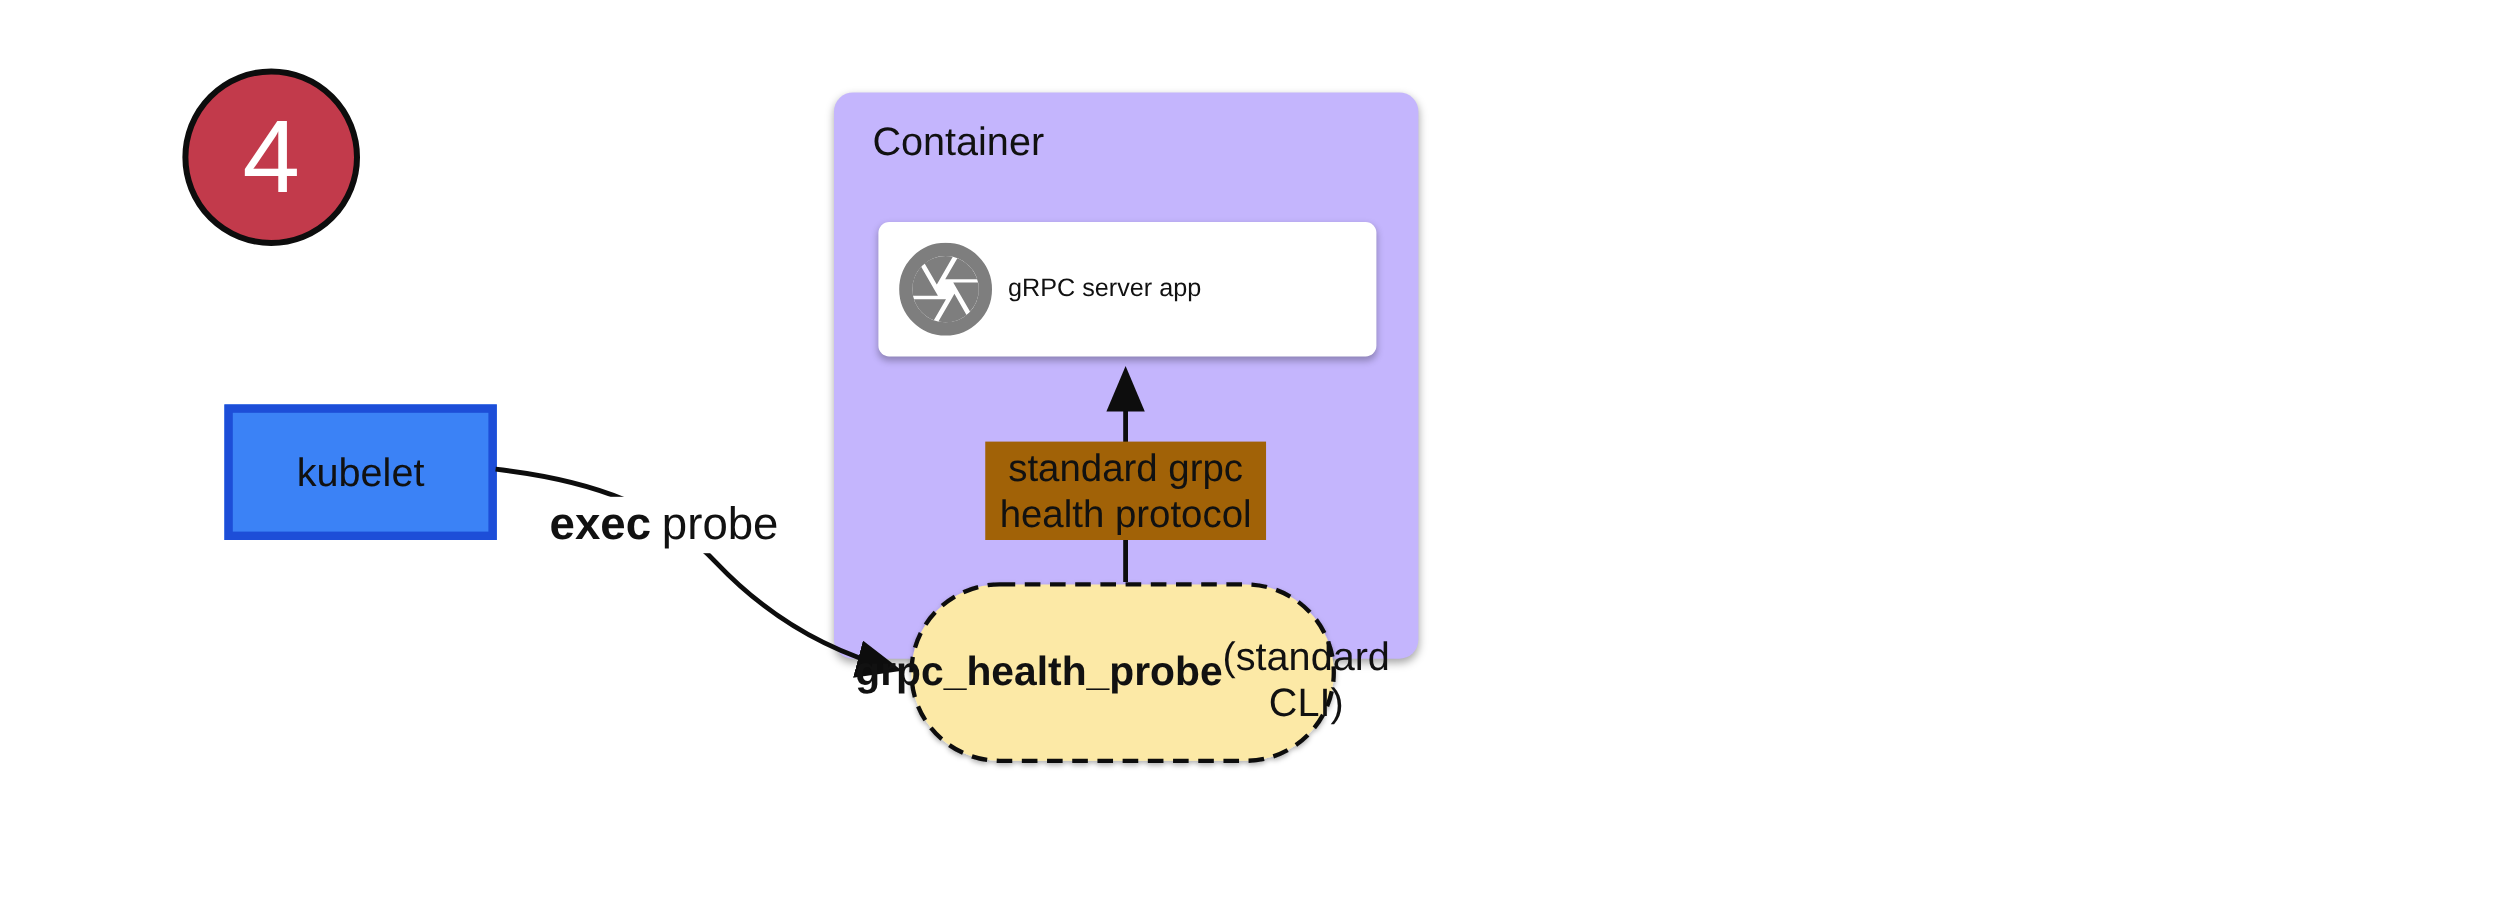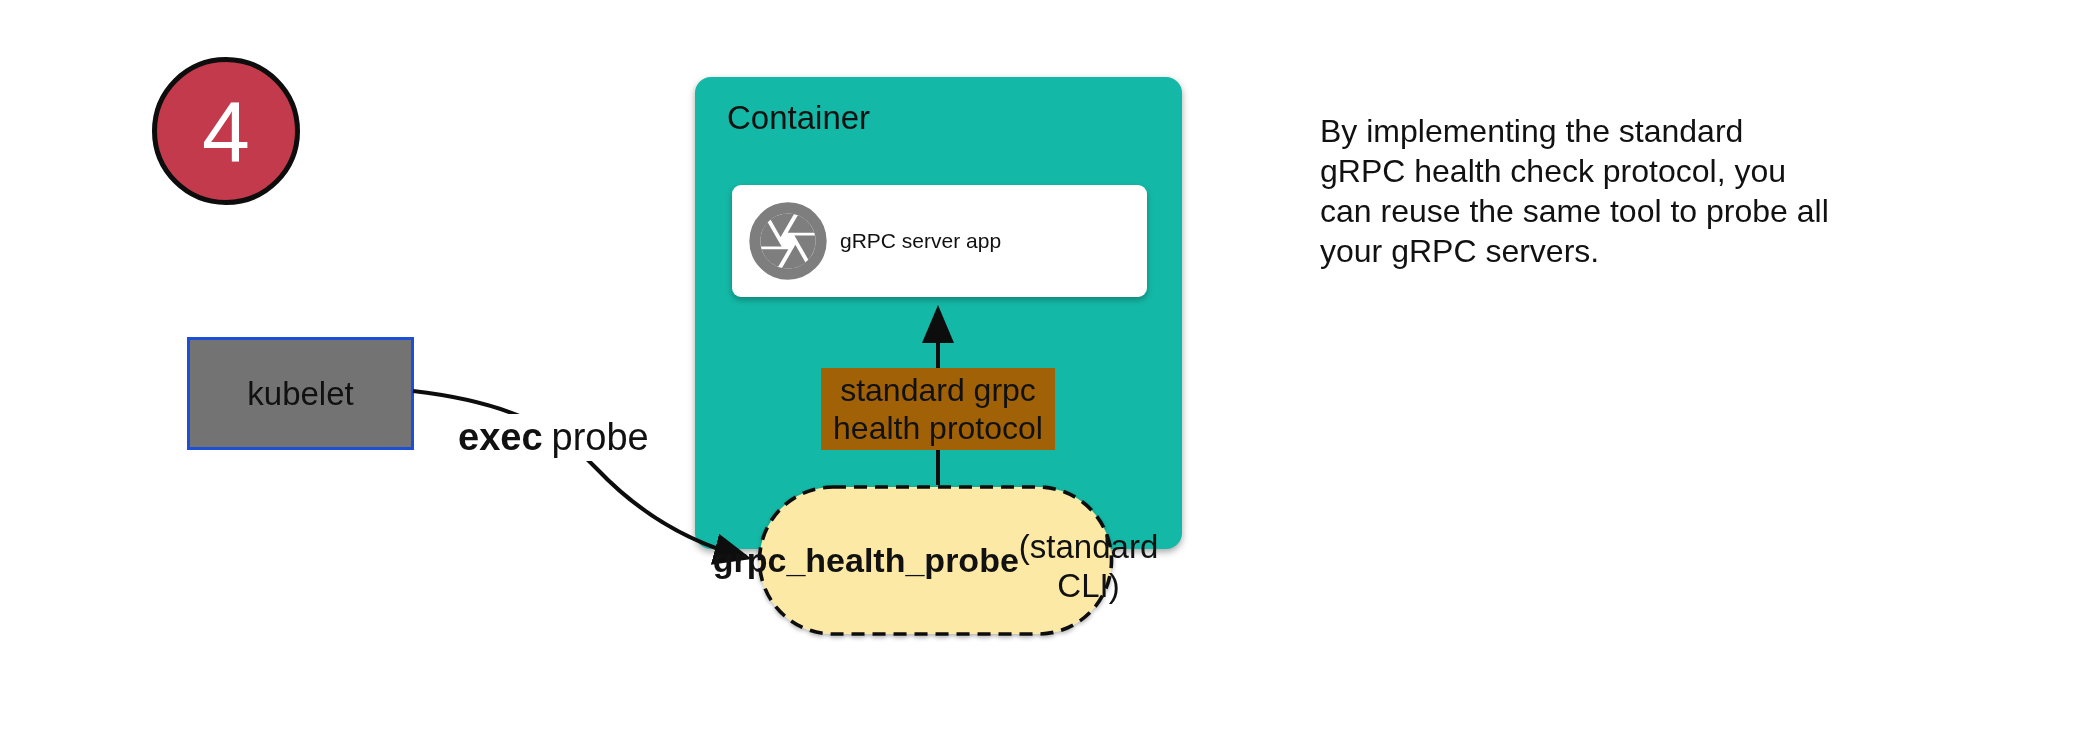--- a/index.html
+++ b/index.html
@@ -10,27 +10,27 @@
   
   .badge{
     position:absolute;left:152px;top:57px;width:148px;height:148px;border-radius:50%;
     background:#C23A4B;border:5px solid #0d0d0d;box-sizing:border-box;
     display:flex;align-items:center;justify-content:center;
   }
   .badge span{color:#fff;font-size:86px;line-height:1;}
   
   .kubelet{
     position:absolute;left:187px;top:337px;width:227px;height:113px;box-sizing:border-box;
-    background:#737373;border:3px solid #1d4ed8;display:flex;align-items:center;justify-content:center;
+    background:#3b82f6;border:7px solid #1d4ed8;display:flex;align-items:center;justify-content:center;
     font-size:33px;
   }
   
   .container-box{
     position:absolute;left:695px;top:77px;width:487px;height:472px;border-radius:16px;
-    background:#14b8a6;box-shadow:0 3px 7px rgba(0,0,0,0.35);
+    background:#c4b5fd;box-shadow:0 3px 7px rgba(0,0,0,0.35);
   }
   .container-title{position:absolute;left:32px;top:22px;font-size:33px;}
   .server-box{
     position:absolute;left:37px;top:108px;width:415px;height:112px;border-radius:9px;
     background:#ffffff;box-shadow:0 3px 6px rgba(0,0,0,0.28);
     display:flex;align-items:center;
   }
   .server-box .aperture{width:78px;height:78px;margin-left:17px;flex:0 0 auto;}
   .server-box .label{font-size:21px;margin-left:13px;}
   
@@ -107,20 +107,14 @@
 
   <div class="exec-label">
     <b>exec</b><span class="reg">probe</span>
   </div>
 
   <div class="protocol-label">
     <div>standard grpc</div>
     <div>health protocol</div>
   </div>
 
-  <div class="caption">
-    <div>By implementing the standard</div>
-    <div>gRPC health check protocol, you</div>
-    <div>can reuse the same tool to probe all</div>
-    <div>your gRPC servers.</div>
-  </div>
 
 </div>
 
 </body></html>

